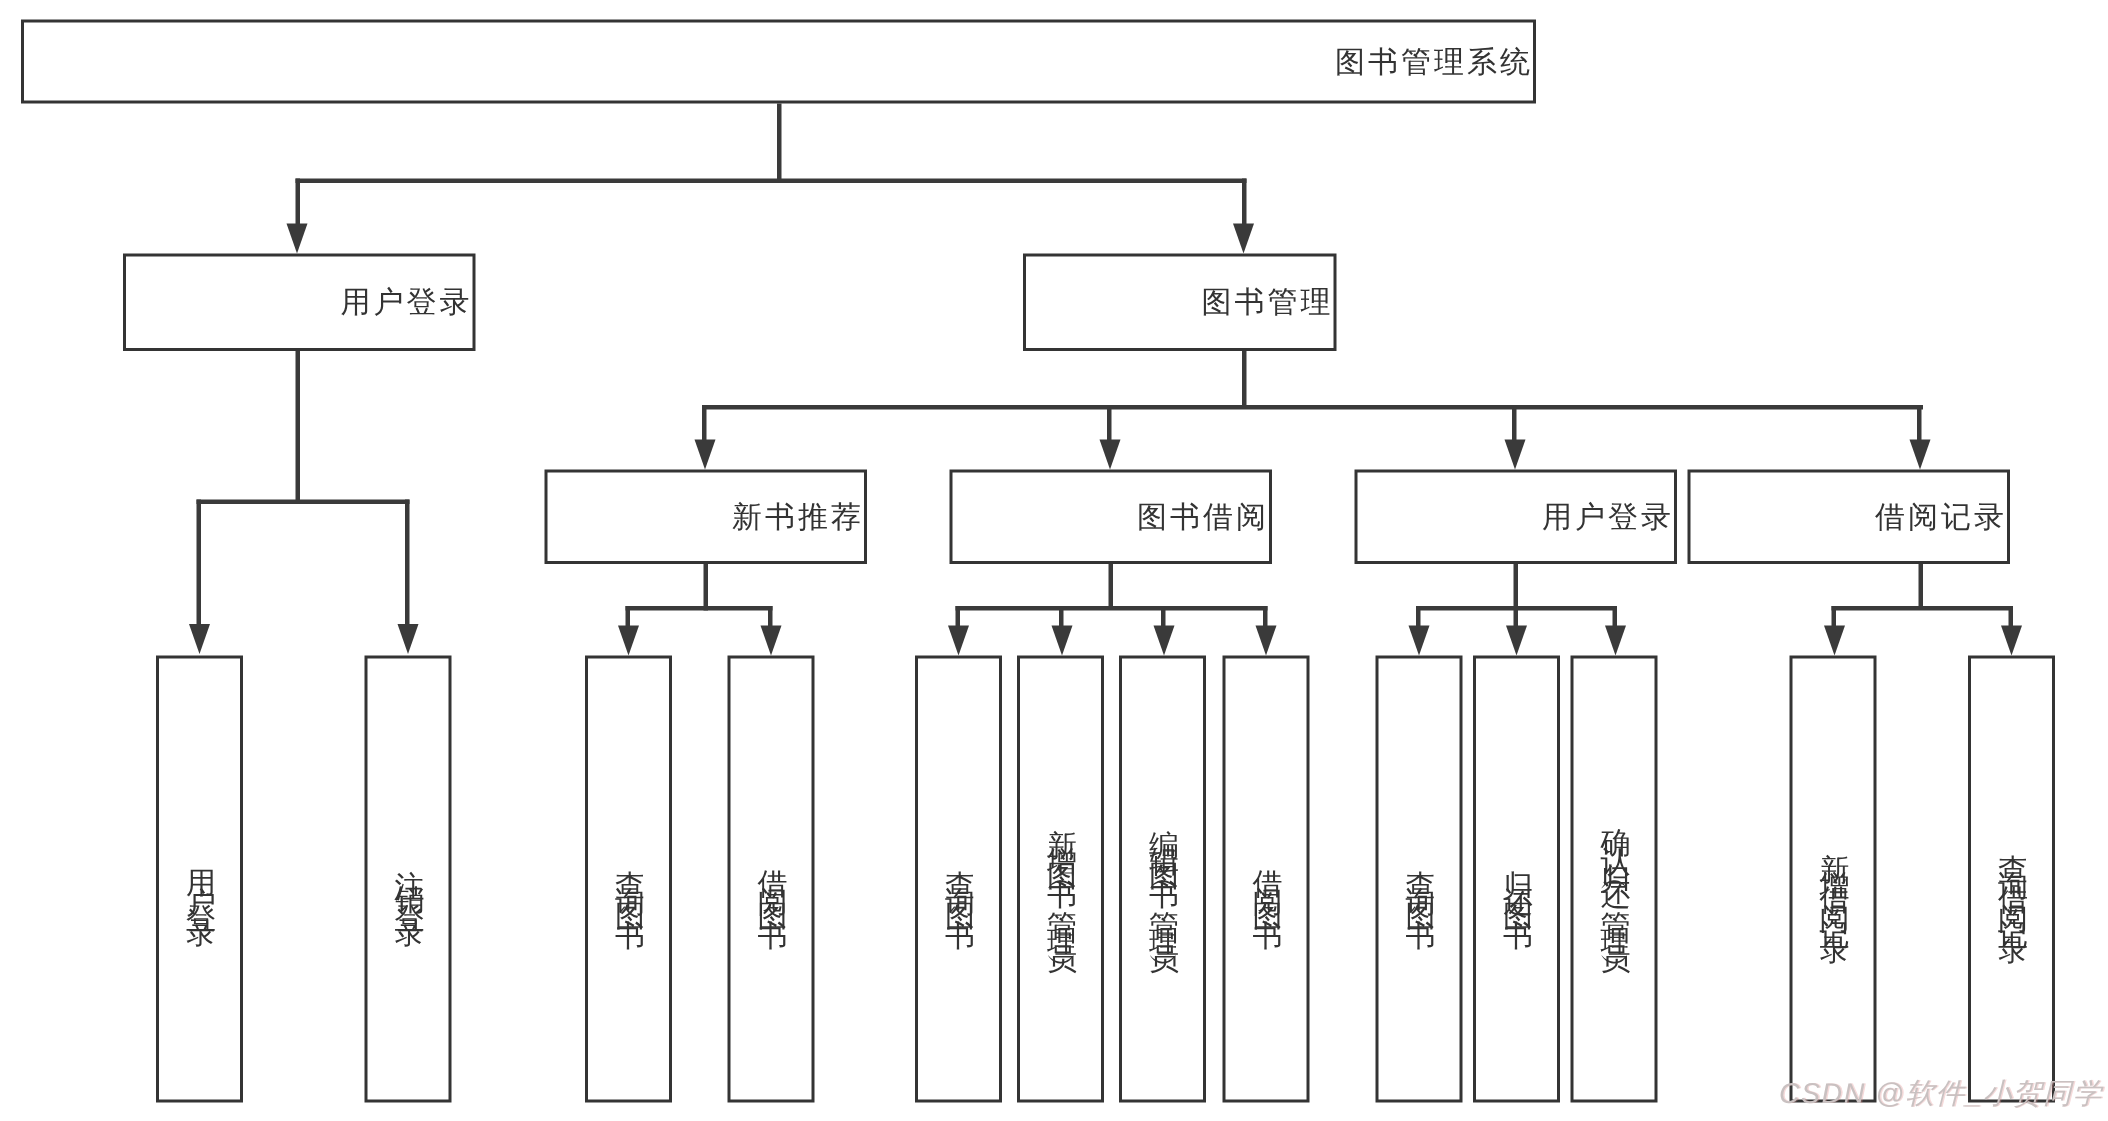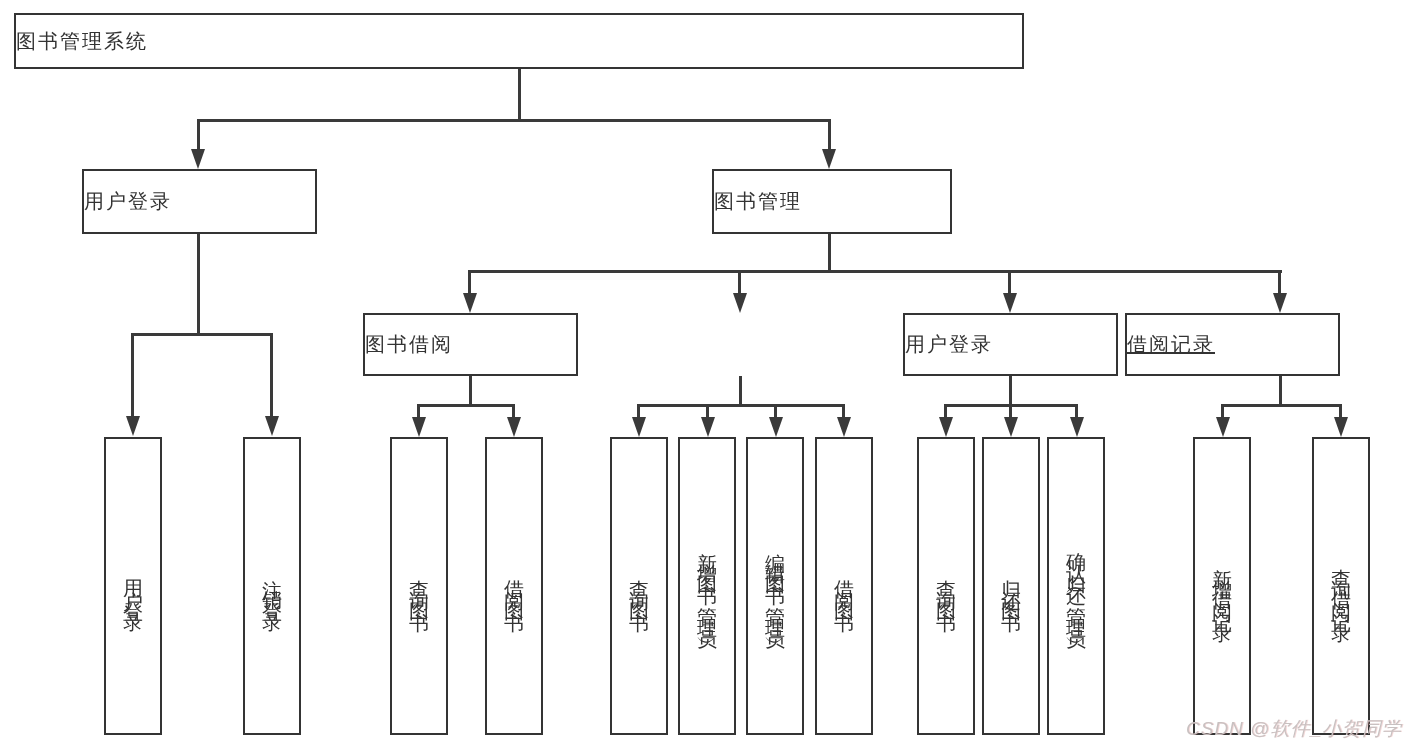--- a/index.html
+++ b/index.html
@@ -8,34 +8,34 @@
     --bg:#ffffff;
     --wm:#c9c1c1;
   }
   html,body{margin:0;padding:0;background:#fff;}
   .canvas{
     position:relative;width:1405px;height:747px;background:var(--bg);
     font-family:"Liberation Sans","DejaVu Sans",sans-serif;overflow:hidden;
   }
   
   .box{position:absolute;border:2.5px solid #343434;background:#fff;box-sizing:border-box;}
-  .hbox{display:flex;align-items:center;justify-content:flex-start;
+  .hbox{display:flex;align-items:center;justify-content:flex-end;
         font-size:20px;letter-spacing:2px;color:var(--text);white-space:nowrap;}
   .vbox{display:flex;align-items:center;justify-content:center;color:var(--text);}
   .vtext{writing-mode:vertical-rl;text-orientation:mixed;font-size:20px;
          letter-spacing:11px;line-height:1.05;}
   
   .b-root{left:14px;top:13px;width:1010px;height:56px;}
   .b-userlogin{left:82px;top:169px;width:235px;height:65px;}
-  .b-bookmgmt{left:712px;top:169px;width:240px;height:65px;}
+  .b-bookmgmt{left:682px;top:169px;width:209px;height:65px;}
   .b-l3{top:313px;width:215px;height:63px;}
   .b-newbook{left:363px;}
   .b-bookborrow{left:633px;}
   .b-currentborrow{left:903px;}
-  .b-borrowrecords{left:1125px;text-decoration:underline;}
+  .b-borrowrecords{left:1125px;}
   .leaf{top:437px;width:58px;height:298px;}
   .x-ul{left:104px;}  .x-lo{left:243px;}
   .x-rq{left:390px;}  .x-rb{left:485px;}
   .x-bq{left:610px;}  .x-ba{left:678px;}  .x-be{left:746px;}  .x-bb{left:815px;}
   .x-cq{left:917px;}  .x-cr{left:982px;}  .x-cc{left:1047px;}
   .x-bra{left:1193px;} .x-brq{left:1312px;}
   
   .ln{position:absolute;background:var(--line);}
   .vl{width:3px;} .hl{height:3px;}
   .arr{position:absolute;width:0;height:0;
@@ -56,20 +56,23 @@
   </div>
 
   <div class="box hbox b-userlogin">
     <span>用户登录</span>
   </div>
   <div class="box hbox b-bookmgmt">
     <span>图书管理</span>
   </div>
 
   <div class="box hbox b-l3 b-newbook">
+    <span>新书推荐</span>
+  </div>
+  <div class="box hbox b-l3 b-bookborrow">
     <span>图书借阅</span>
   </div>
   <div class="box hbox b-l3 b-currentborrow">
     <span>用户登录</span>
   </div>
   <div class="box hbox b-l3 b-borrowrecords">
     <span>借阅记录</span>
   </div>
 
   <div class="box vbox leaf x-ul">

